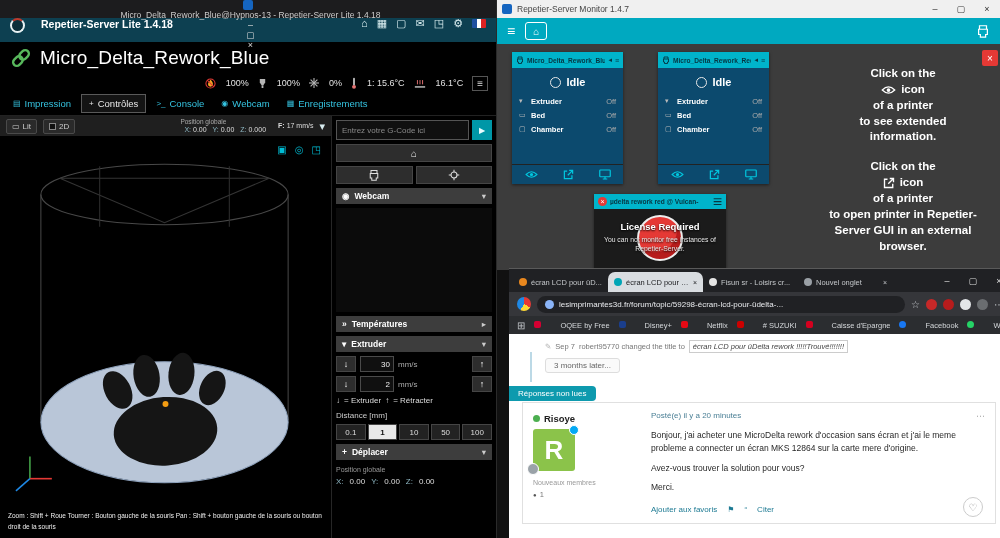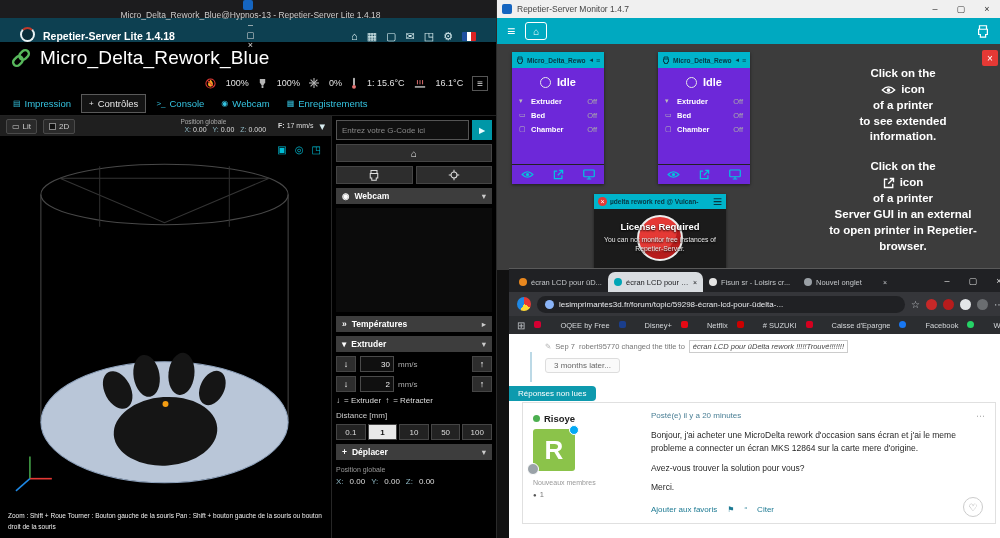--- a/index.html
+++ b/index.html
@@ -6,21 +6,21 @@
   html,body { width:1000px; height:538px; }
   body { position:relative; background:#111; font-family:"Liberation Sans",sans-serif; overflow:hidden; }
   .sp { flex:1; }
   .win { position:absolute; overflow:hidden; }
 
   
   .lw { left:0; top:0; width:497px; height:538px; background:#000; border-right:1px solid #2a2a2a; }
   .lw-tb { height:18px; background:#1c1c1e; display:flex; align-items:center; padding-left:5px; color:#ccc; font-size:8.5px;flex-direction:column; }
   .appico { width:10px; height:10px; background:#1565c0; border-radius:2px; margin-right:5px; flex:none; }
   .wbtn { width:26px; height:18px; display:flex; align-items:center; justify-content:center; font-size:9px; color:#ddd; }
-  .lw-hd { height:24px; background:#0d4051; display:flex; align-items:flex-end; padding:0 20px; gap:8px; }
+  .lw-hd { height:24px; background:#0d4051; display:flex; align-items:flex-start; padding:0 10px; gap:16px; }
   .rlogo { width:15px; height:15px; border-radius:50%; background:#0a2e3a; border:2px solid #e8f2f4; border-top-color:#c0392b; flex:none; }
   .brand { color:#fff; font-weight:bold; font-size:10.5px; white-space:nowrap; }
   .hico { color:#d8ecef; font-size:11px; line-height:1; }
   .hd-icons { margin-left:auto; display:flex; gap:9px; align-items:center; }
   .frflag { width:14px; height:9px; background:linear-gradient(90deg,#1e50a0 33%,#fff 33%,#fff 66%,#d22 66%); border-radius:1px; }
   .lw-name { height:32px; display:flex; align-items:center; gap:8px; padding:0 10px; }
   .pname { color:#fff; font-size:19px; font-weight:500; letter-spacing:.2px; white-space:nowrap; }
   .lw-status { height:18px; display:flex; align-items:center; justify-content:flex-end; gap:9px; padding:0 8px; color:#e2e2e2; font-size:9px; }
   .sti { display:flex; align-items:center; gap:10px; }
   .menu-box { border:1px solid #555; padding:0 4px; font-size:10px; color:#ddd; line-height:13px; }
@@ -66,21 +66,21 @@
   .xyz b { font-weight:normal; color:#8fb8c4; }
 
   
   .mw { left:497px; top:0; width:503px; height:270px; background:#3c3c3c; }
   .mw-tb { height:18px; background:#f0f0f0; display:flex; align-items:center; padding-left:5px; color:#444; font-size:8.5px; }
   .mw-tb .wbtn { color:#333; }
   .mw-hd { height:26px; background:#00a9c0; display:flex; align-items:center; gap:10px; padding:0 10px; }
   .hmb { color:#fff; font-size:14px; }
   .homebtn { width:22px; height:18px; border:1px solid #fff; border-radius:3px; color:#fff; display:flex; align-items:center; justify-content:center; font-size:10px; }
   .mw-body { position:relative; height:226px; }
-  .pcard { position:absolute; width:92px; height:132px; background:#6d28d9; display:flex; flex-direction:column; box-shadow:0 1px 3px rgba(0,0,0,.5); }
+  .pcard { position:absolute; width:111px; height:132px; background:#0c4a6e; display:flex; flex-direction:column; box-shadow:0 1px 3px rgba(0,0,0,.5); }
   .pc-hd { height:16px; background:#00b4cb; display:flex; align-items:center; gap:3px; padding:0 4px; color:#063642; }
   .pc-name { font-size:6.6px; font-weight:bold; white-space:nowrap; overflow:hidden; flex:1; }
   .pc-hd .mi { font-size:7px; }
   .idle { display:flex; align-items:center; justify-content:center; gap:6px; margin:8px 0 6px; color:#fff; font-weight:bold; font-size:11px; }
   .idleic { width:11px; height:11px; border:1.5px solid #e8e8e8; border-radius:50%; }
   .pcrow { display:flex; align-items:center; gap:4px; padding:0 7px; height:14px; font-size:7.5px; }
   .pcrow .lbl { font-weight:bold; color:#fff; }
   .pcrow .ric { color:#bbb; font-size:7px; width:8px; }
   .pcrow .val { margin-left:auto; color:#aaa; }
   .pc-ft { margin-top:auto; height:20px; border-top:1px solid #222; display:flex; align-items:center; justify-content:space-around; color:#00c6de; }
@@ -524,22 +524,22 @@
       <div class="hgap"></div>
       <div>Click on the</div>
       <div class="hline">
         <svg width="12" height="12" viewBox="0 0 16 16">
             <path d="M6 3H2v11h11V9" fill="none" stroke="#fff" stroke-width="1.8"></path>
             <path d="M9 2h5v5M14 2L7 9" stroke="#fff" stroke-width="1.8" fill="none"></path>
           </svg>
         <span>icon</span>
       </div>
       <div>of a printer</div>
+      <div>to open printer in Repetier-</div>
       <div>Server GUI in an external</div>
-      <div>to open printer in Repetier-</div>
       <div>browser.</div>
     </div>
   </div>
 </div>
 
 <div class="win bw">
   <div class="bw-tabs">
     <div class="btab">
       <span class="fvi" style="background:#e8871e"></span>
       <span class="lbl">écran LCD pour ûD...</span>

